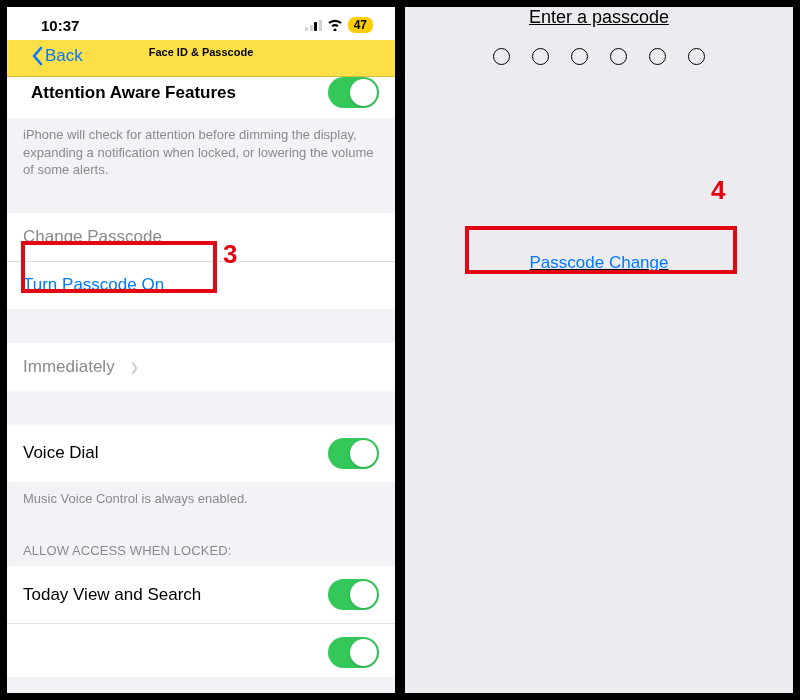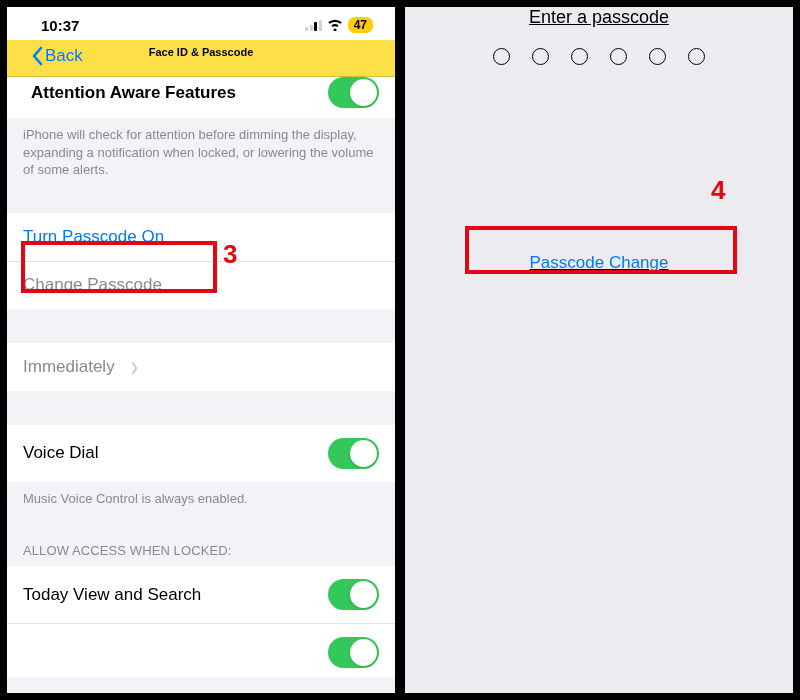--- a/index.html
+++ b/index.html
@@ -189,25 +189,25 @@
   <div class="scroll">
 
     <div class="first-row-cut">
       <span>Attention Aware Features</span>
       <div class="toggle"></div>
     </div>
     <div class="footer-text">iPhone will check for attention before dimming the display, expanding a notification when locked, or lowering the volume of some alerts.</div>
 
     <div class="spacer-sm"></div>
 
+    <div class="row row-disabled">
+      <span>Change Passcode</span>
+    </div>
     <div class="row row-link">
       <span>Turn Passcode On</span>
-    </div>
-    <div class="row row-disabled">
-      <span>Change Passcode</span>
     </div>
 
     <div class="spacer"></div>
 
     <div class="row">
       <span class="row-value">
         <span>Immediately</span>
         <span class="chevron">›</span>
       </span>
     </div>

